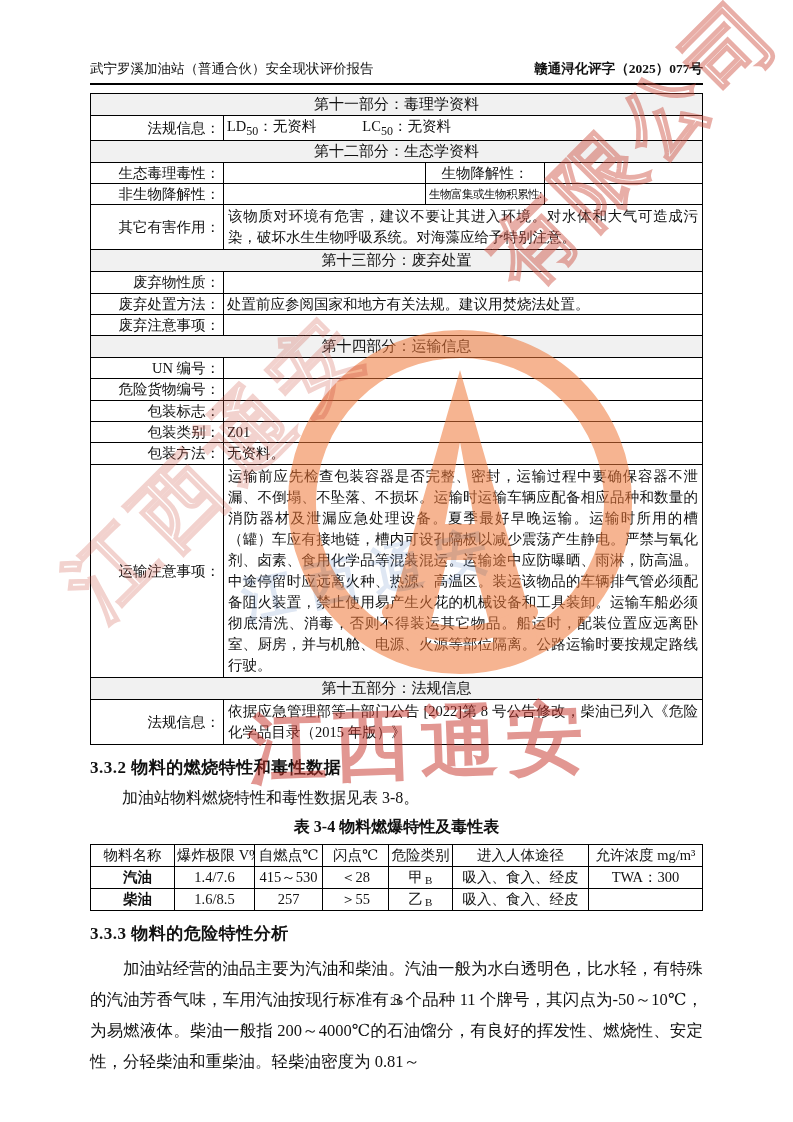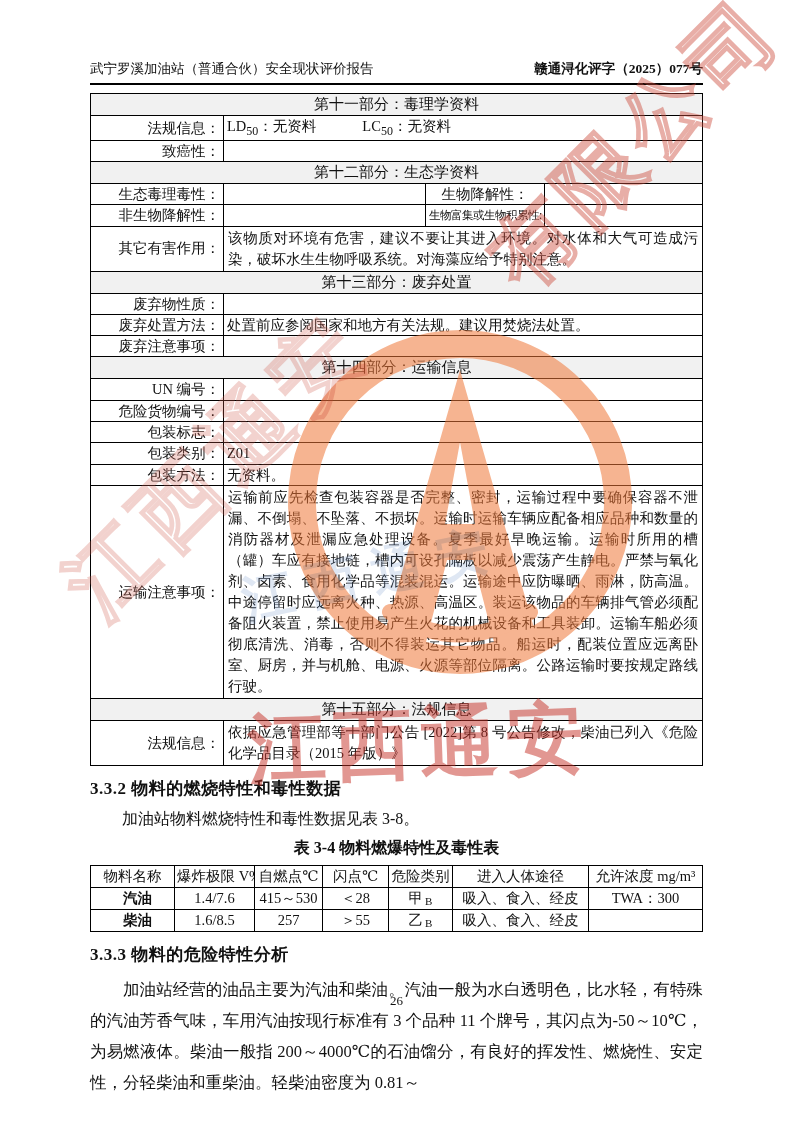--- a/index.html
+++ b/index.html
@@ -83,24 +83,20 @@
 
       <tbody>
           <tr class="section">
         <td colspan="4">第十一部分：毒理学资料</td>
       </tr>
       <tr>
         <td class="label">法规信息：</td>
         <td class="val" colspan="3">
           <span>LD</span><sub class="s50">50</sub><span>：无资料</span><span class="lc-block">LC</span><sub class="s50">50</sub><span>：无资料</span>
         </td>
-      </tr>
-      <tr>
-        <td class="label">致癌性：</td>
-        <td class="val" colspan="3"></td>
       </tr>
 
       <tr class="section">
         <td colspan="4">第十二部分：生态学资料</td>
       </tr>
       <tr>
         <td class="label">生态毒理毒性：</td>
         <td class="val"></td>
         <td class="label2">生物降解性：</td>
         <td class="val"></td>

